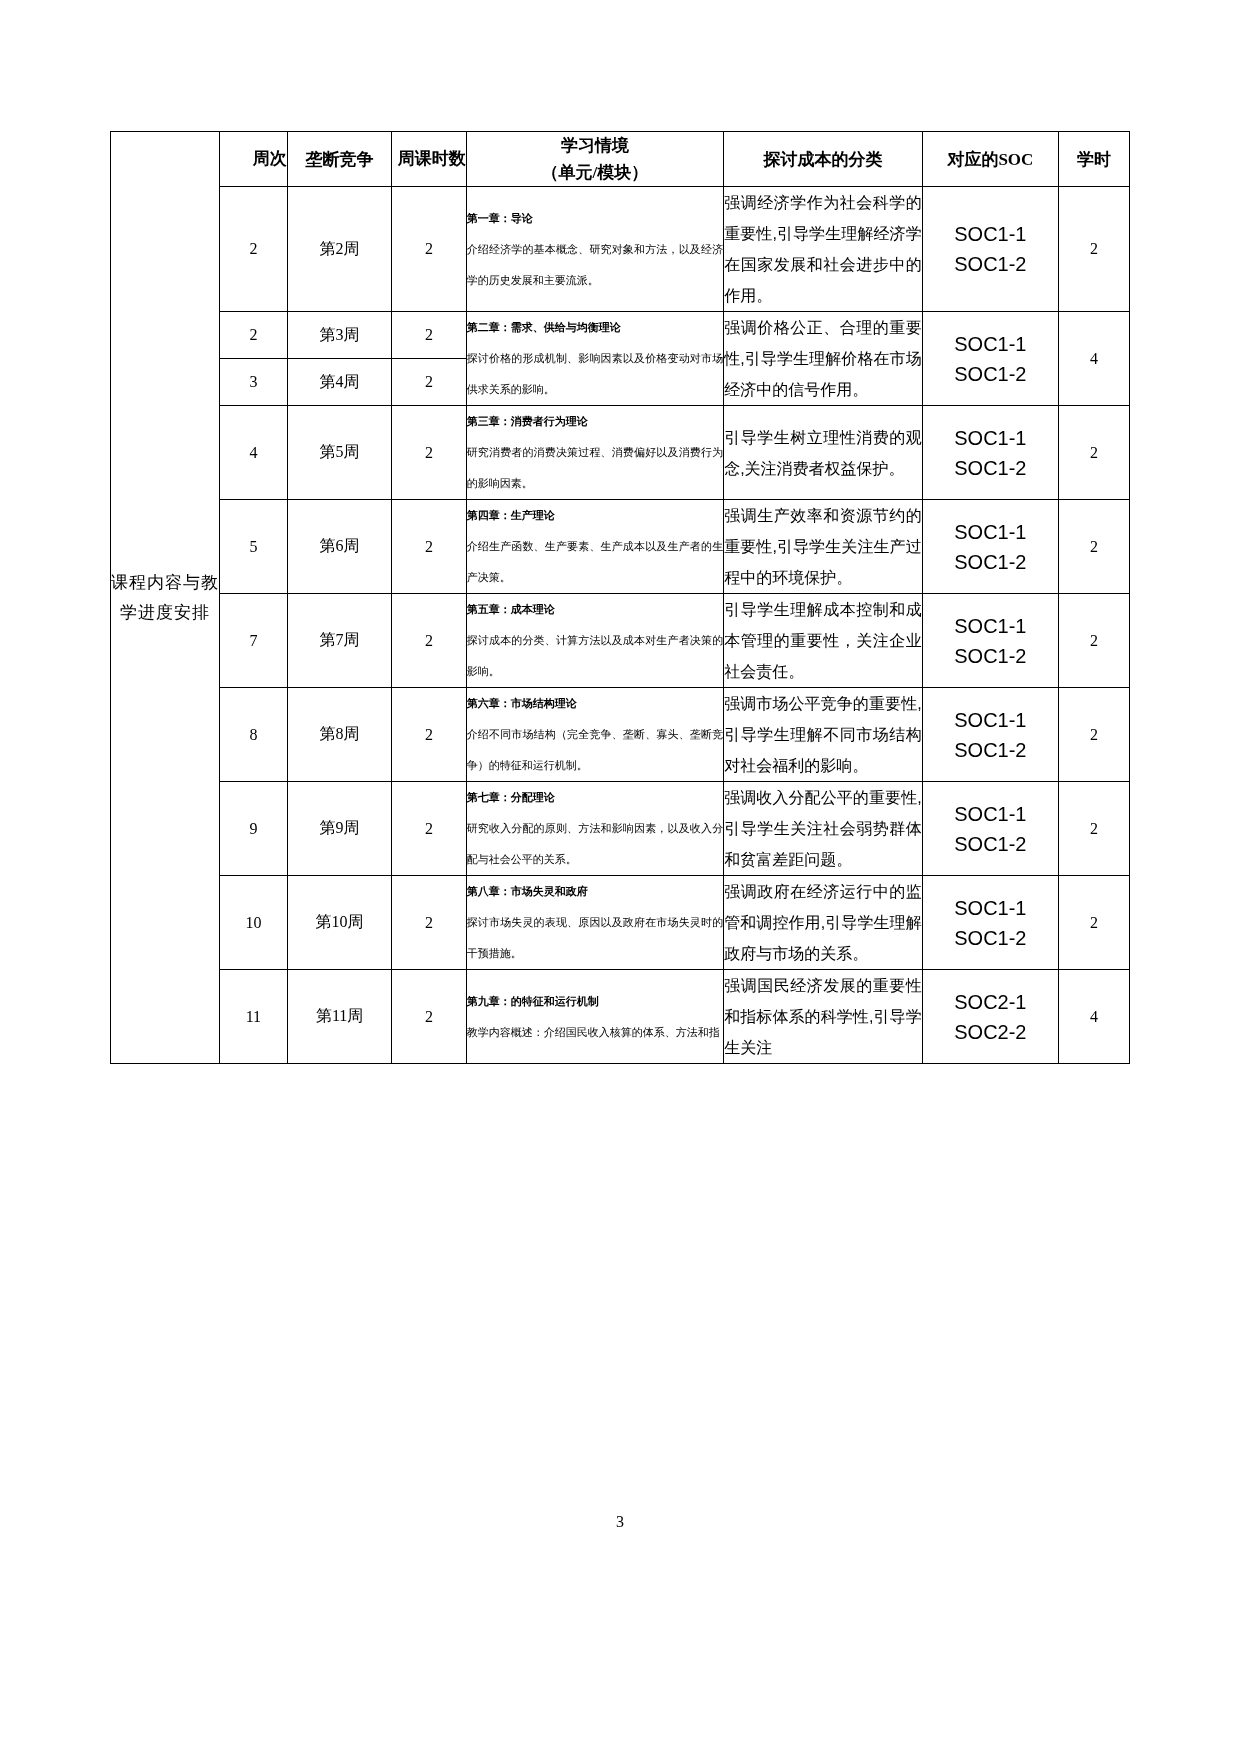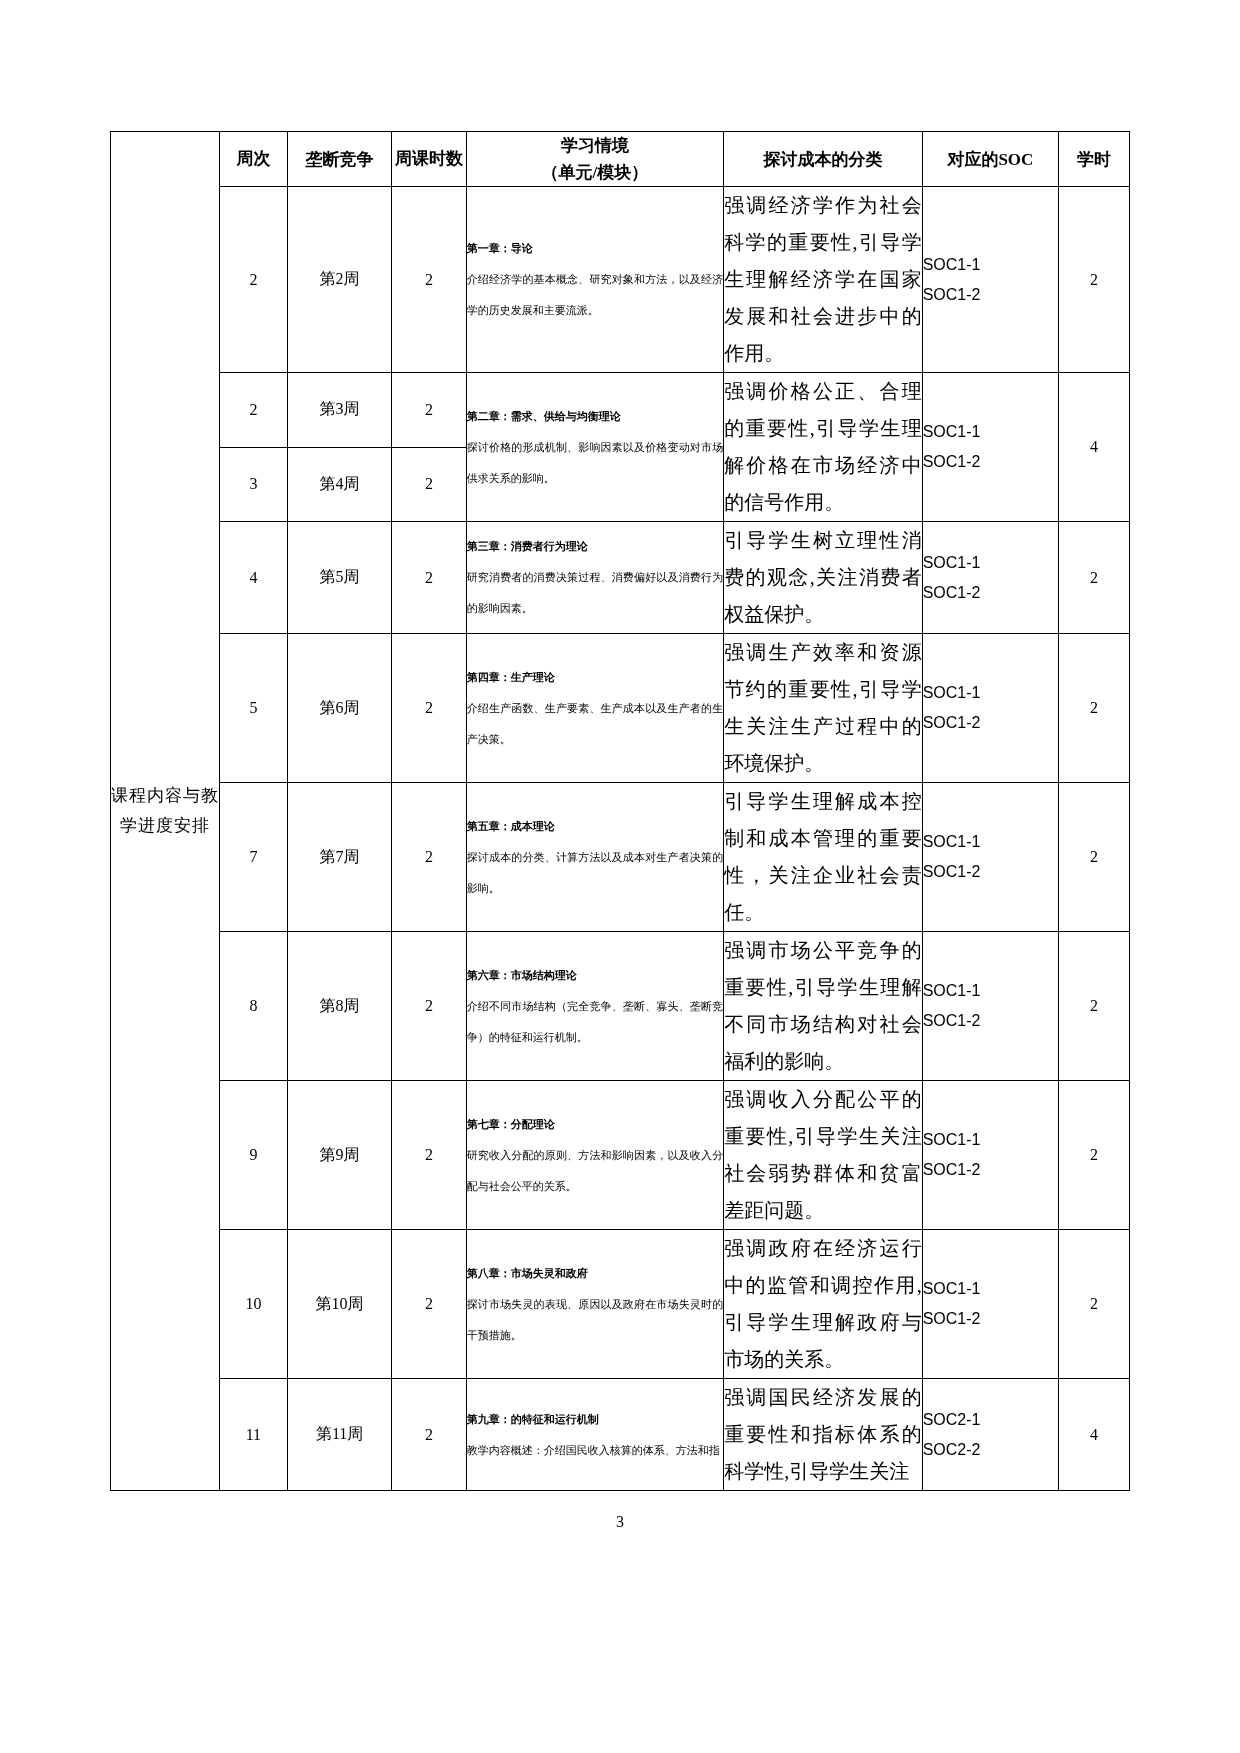--- a/index.html
+++ b/index.html
@@ -52,50 +52,50 @@
     line-height: 30px;
     letter-spacing: 1px;
   }
   .hdr {
     text-align: center;
     font-weight: bold;
     font-size: 17px;
     line-height: 27px;
     padding: 8px 2px;
   }
-  .hdr-2line { line-height: 30px; }
+  .hdr-2line { line-height: 30px; text-align: right; }
 
   .cell-center {
     text-align: center;
     font-size: 16px;
     padding: 4px 2px;
   }
   .cell-soc {
-    text-align: left;
-    font-size: 16px;
+    text-align: center;
+    font-size: 20px;
     line-height: 30px;
     padding: 6px 2px;
     font-family: "Liberation Sans", sans-serif;
     margin-top: 36px;
   }
   .cell-unit {
     font-size: 11px;
     line-height: 31px;
     padding: 6px 8px 8px 8px;
     text-align: justify;
     text-justify: inter-ideograph;
   }
   .cell-unit .title {
     font-weight: bold;
   }
   .cell-ideo {
-    font-size: 20px;
-    line-height: 37px;
+    font-size: 16px;
+    line-height: 31px;
     padding: 6px 8px 8px 8px;
-    font-family: Liberation Serif, serif;
+    font-family: Liberation Sans, sans-serif;
     text-align: justify;
     text-justify: inter-ideograph;
   }
   .nowrap-title { display: block; }
 
   .page-number {
     position: absolute;
     top: 1513px;
     left: 0;
     width: 1240px;

